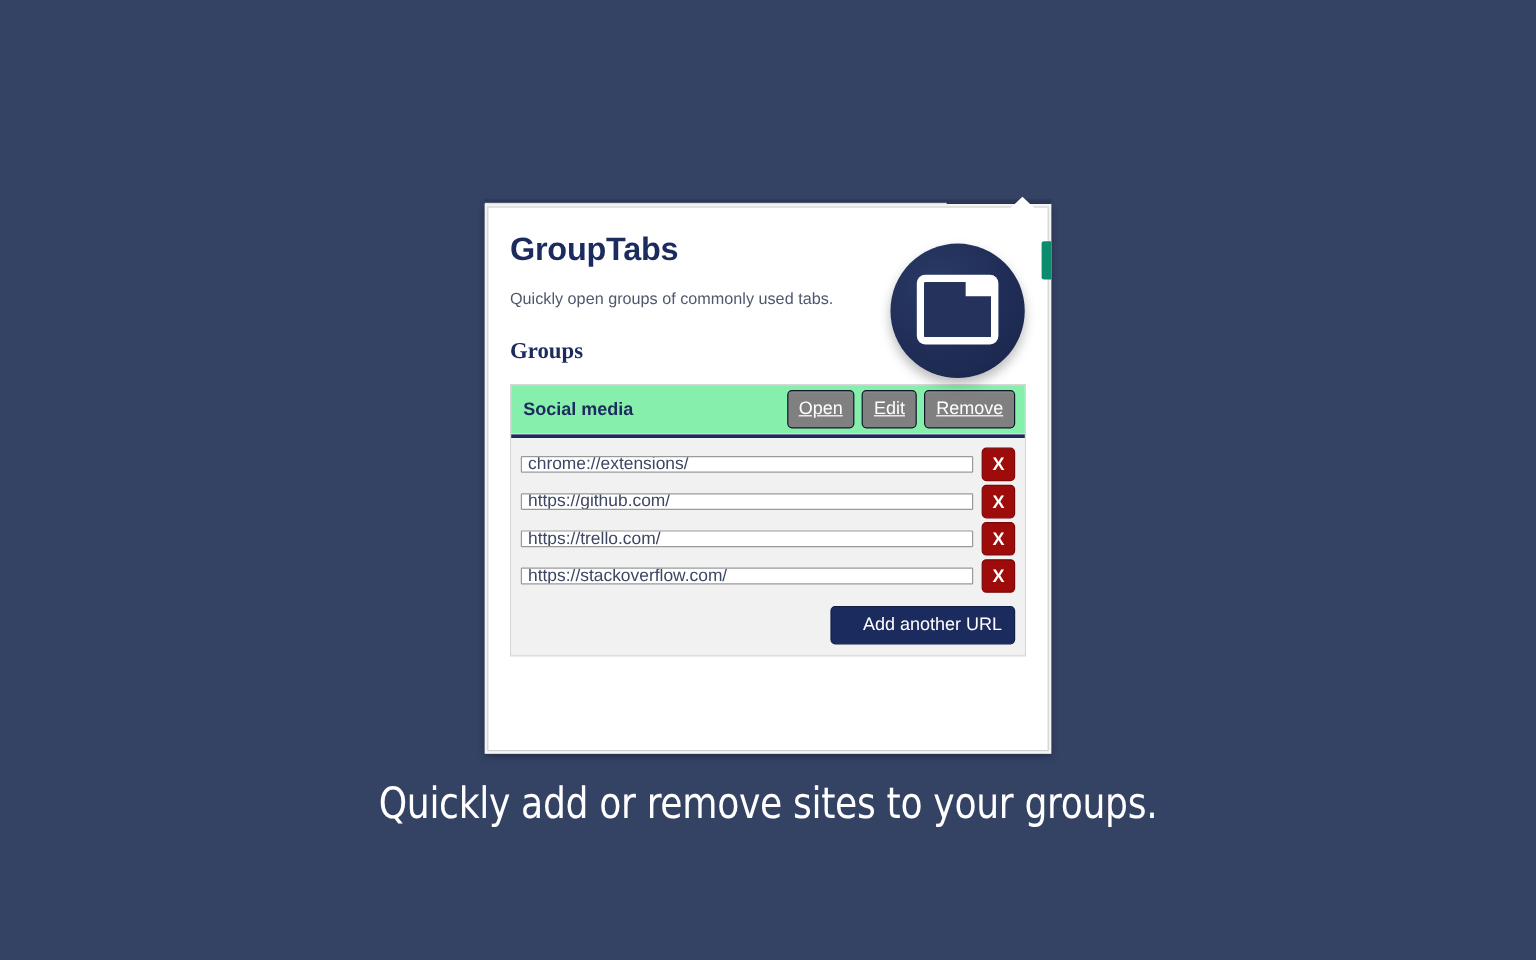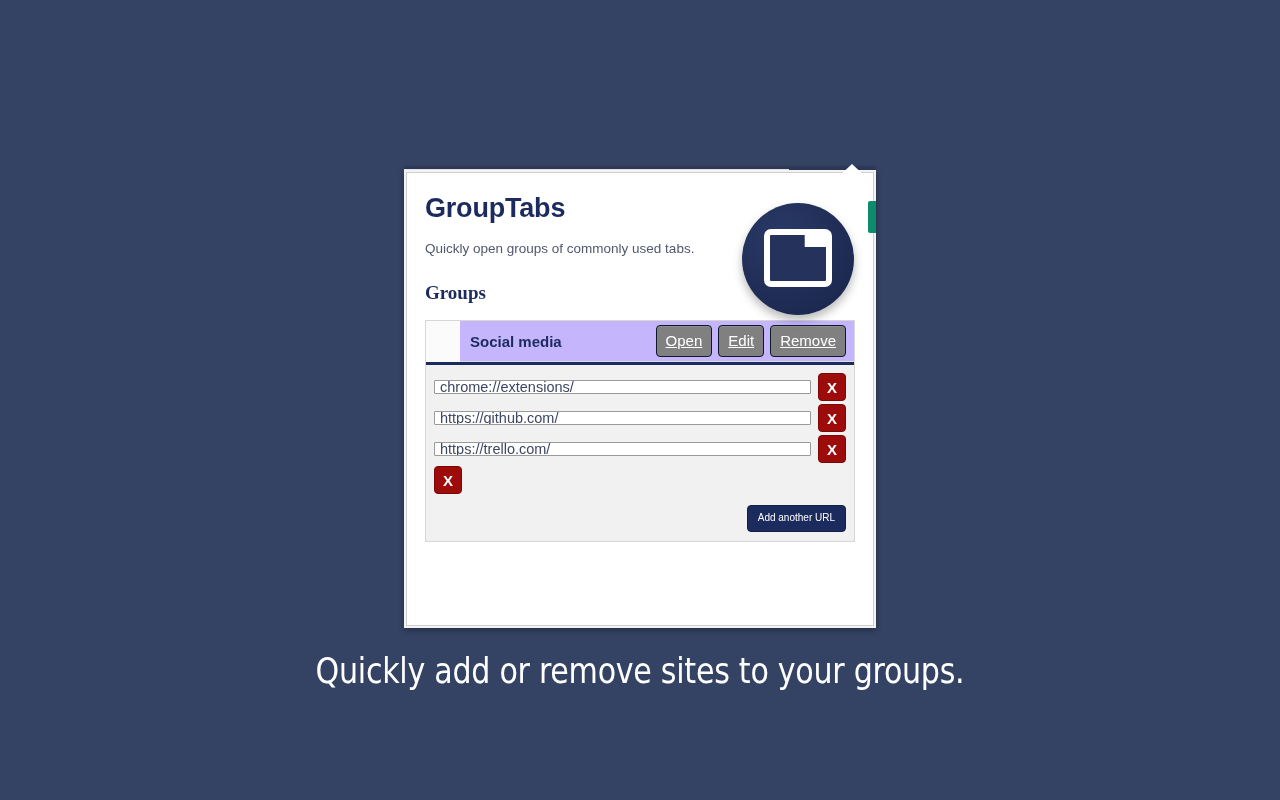--- a/index.html
+++ b/index.html
@@ -139,21 +139,21 @@
     border-bottom: none;
     background: #fbfbfb;
   }
   .group-row {
     display: flex;
     align-items: center;
     height: 41px;
     padding: 0 8px 0 10px;
     border-bottom: 1px solid #dcdcdc;
   }
-  .group-row.shaded { background: #c4b5fd; margin-left: 34px; }
+  .group-row.shaded { background: #86efac; }
   .group-row.active { background: #f3f3f3; }
   .group-name {
     flex: 1 1 auto;
     font-size: 15px;
     font-weight: bold;
     color: #1c2b5e;
     white-space: nowrap;
   }
   .row-actions { display: flex; gap: 6px; }
 
@@ -214,22 +214,22 @@
     border: 1px solid #9a9a9a;
     border-radius: 1px;
     outline: none;
   }
   .add-row {
     display: flex;
     justify-content: flex-end;
     padding-top: 8px;
   }
   .btn-add {
-    font-size: 10px;
-    padding: 7px 10px 8px 10px;
+    font-size: 15px;
+    padding: 7px 10px 8px 26px;
   }
 
   
   .caption {
     position: absolute;
     left: 0; top: 650px;
     width: 1280px;
     text-align: center;
     color: #ffffff;
     font-family: "DejaVu Sans Condensed", "Liberation Sans Narrow", "Liberation Sans", sans-serif;
@@ -284,20 +284,21 @@
             <input class="url-input" type="text" value="https://github.com/" style="">
             <button class="btn-red">X</button>
           </div>
 
           <div class="url-row">
             <input class="url-input" type="text" value="https://trello.com/" style="">
             <button class="btn-red">X</button>
           </div>
 
           <div class="url-row">
+            <input class="url-input" type="text" value="https://stackoverflow.com/" style="">
             <button class="btn-red">X</button>
           </div>
 
           <div class="add-row">
             <button class="btn btn-navy btn-add">Add another URL</button>
           </div>
 
         </div>
 
       </div>

